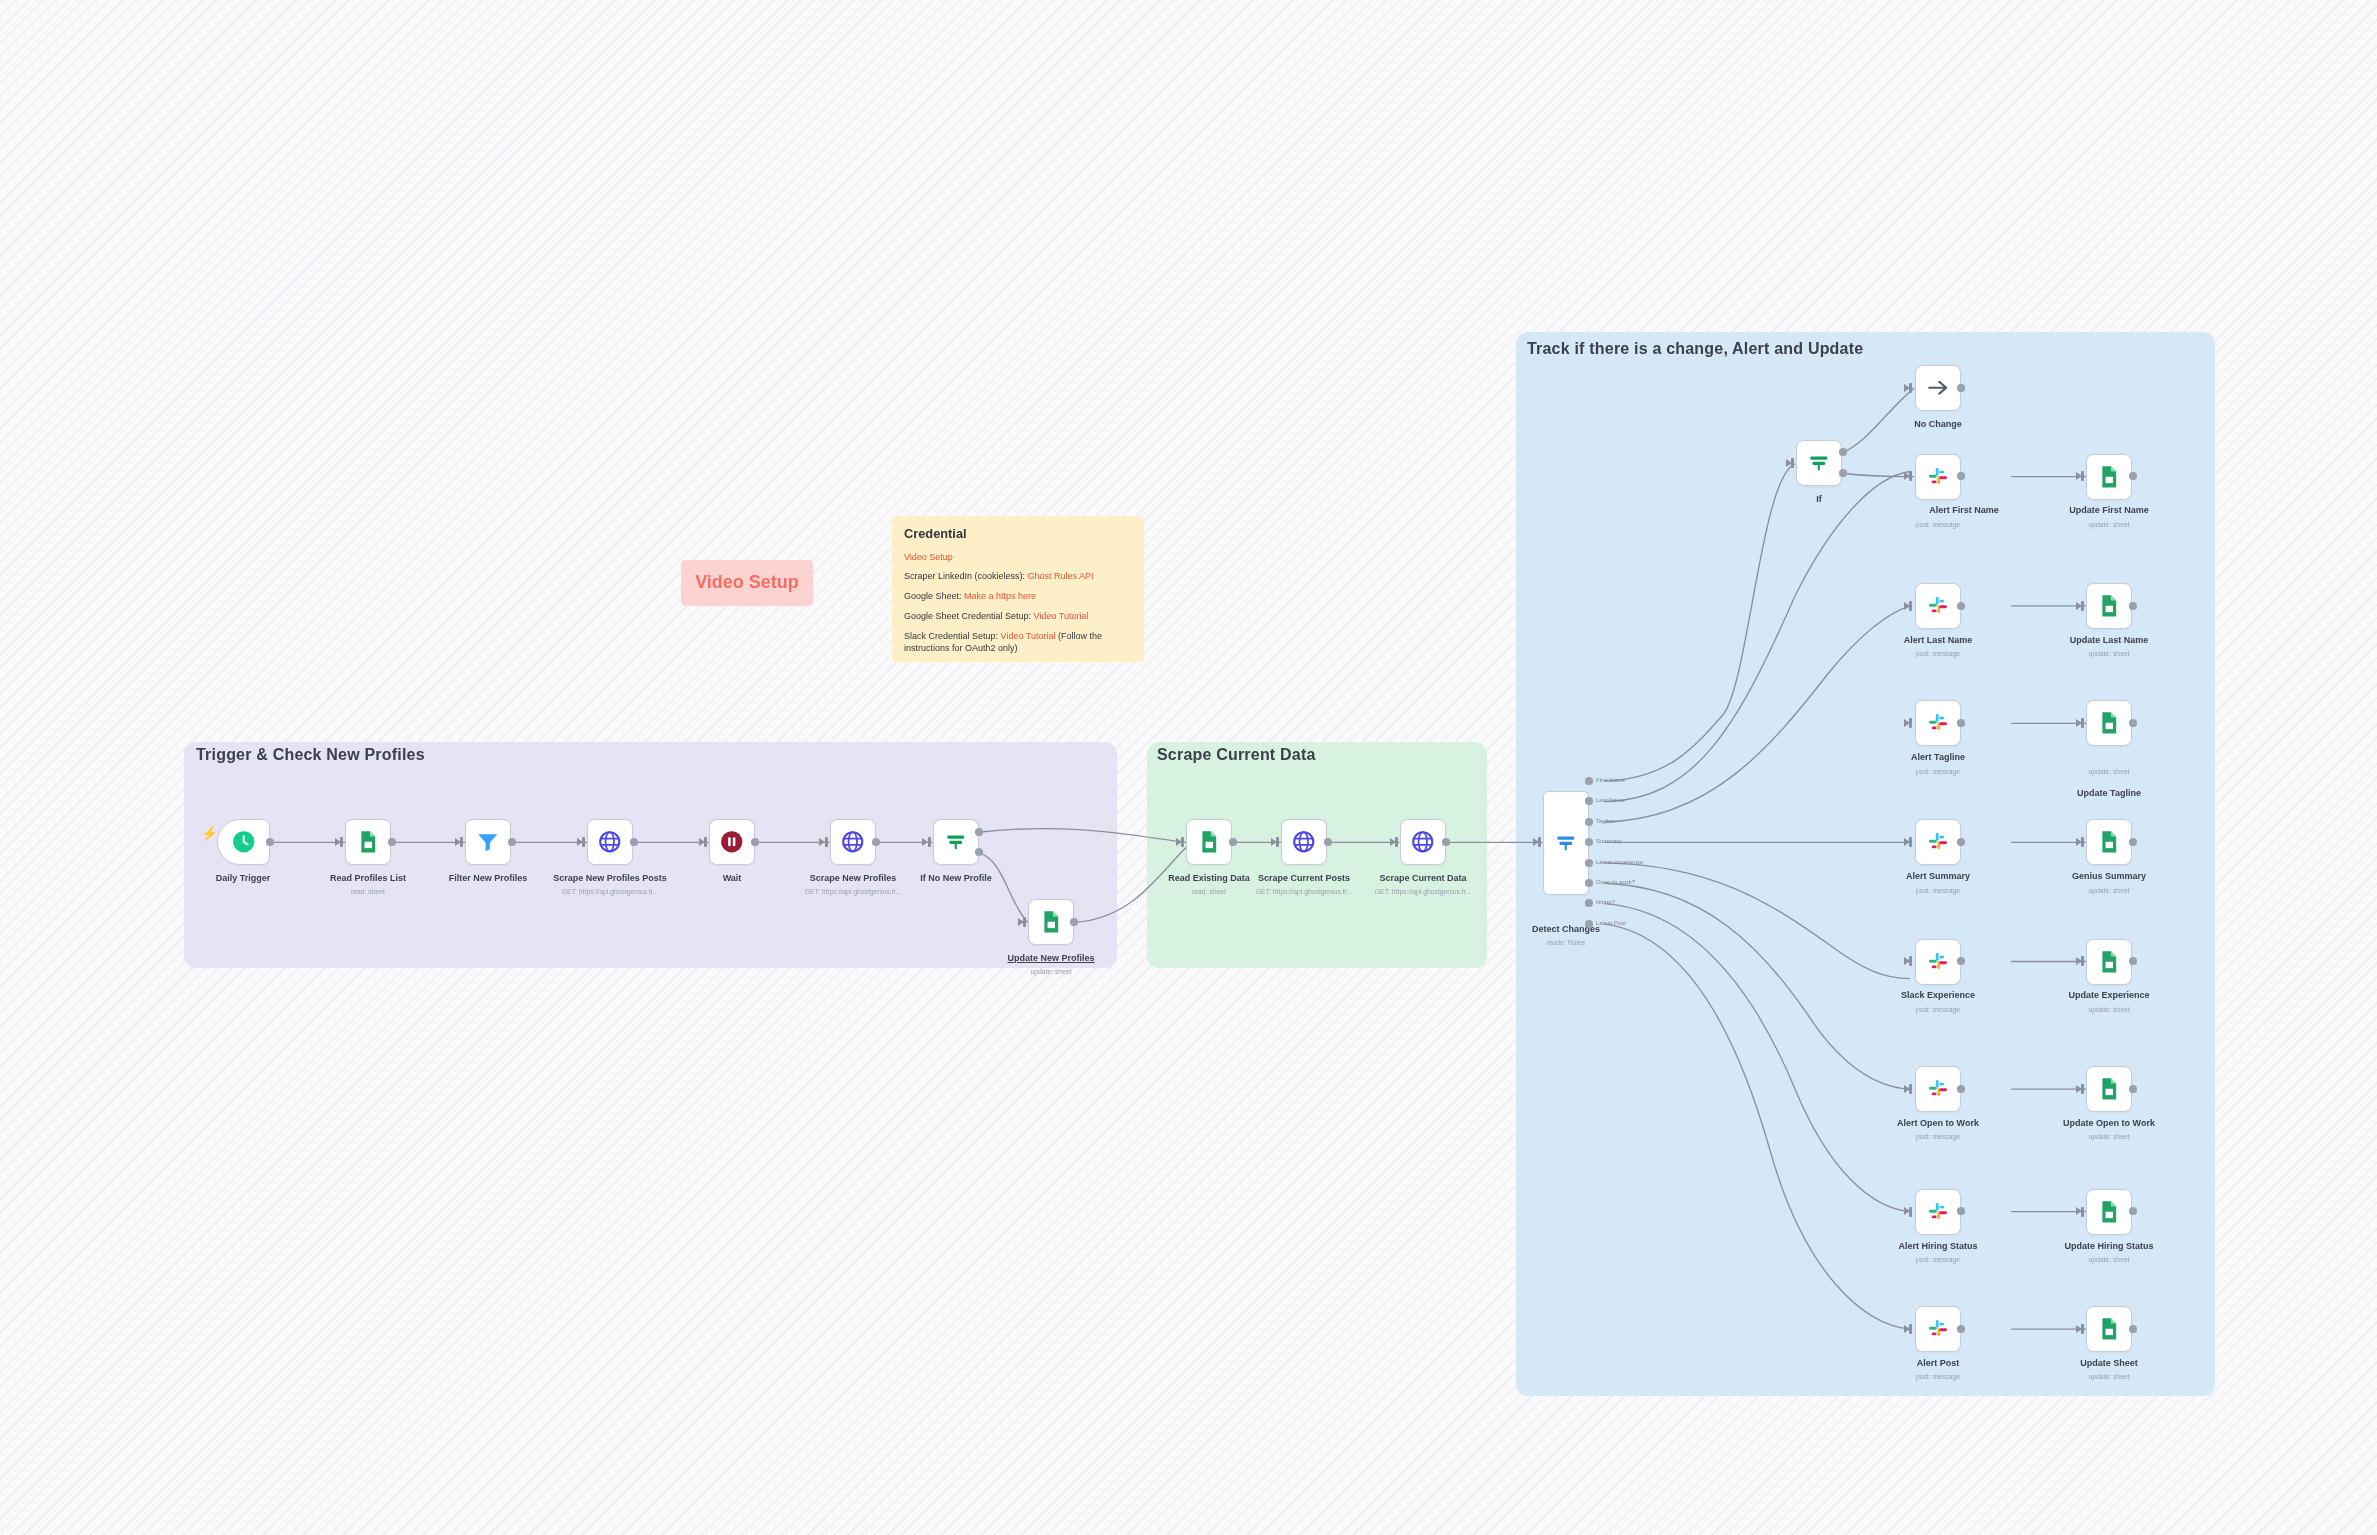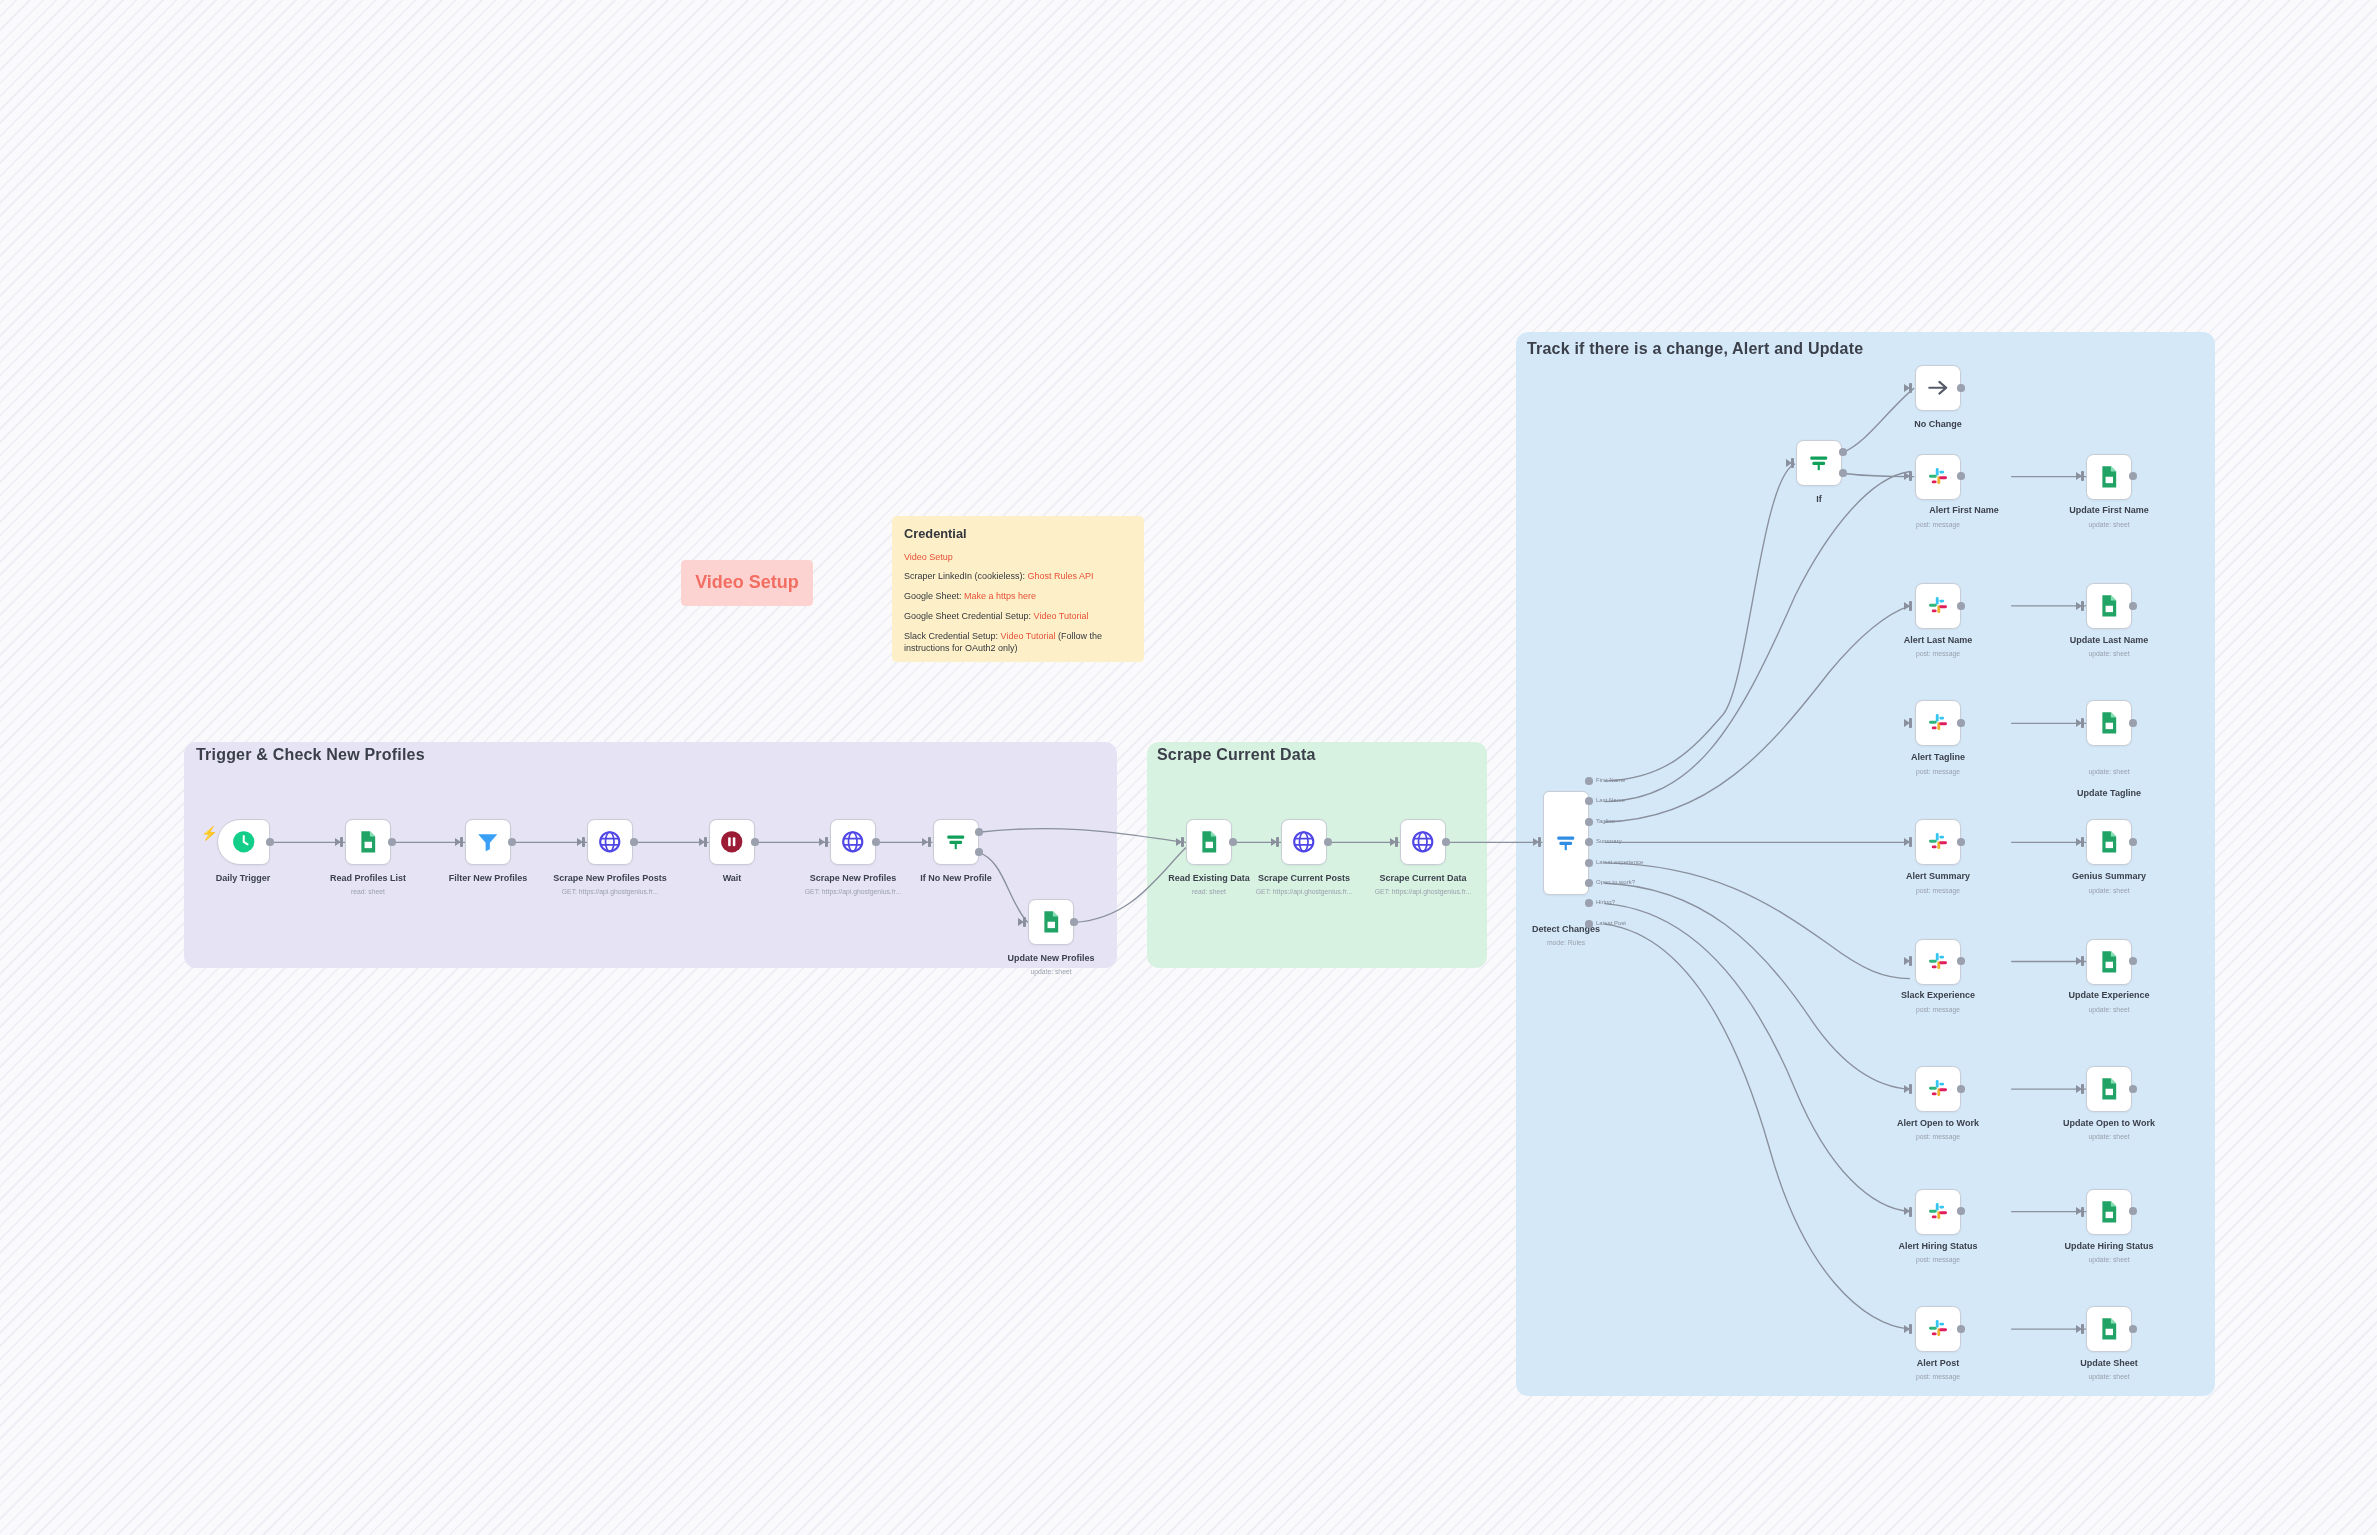--- a/index.html
+++ b/index.html
@@ -298,21 +298,21 @@
   <div class="in-bar" style="left:1023px; top:917px;"></div>
   <div class="in-arrow" style="left:1018px; top:918px;"></div>
   <div class="node" style="left:1028px; top:899px;">
     <svg class="ic" viewBox="0 0 24 24">
       <path d="M6 2h8l5 5v15H6z" fill="#21a366"></path>
       <path d="M14 2l5 5h-5z" fill="#86e0b5"></path>
       <rect x="9" y="12" width="7" height="6" fill="#fff"></rect>
     </svg>
   </div>
   <div class="dot" style="left:1070px; top:918px;"></div>
-  <div class="node-label" style="left:1051px; top:953px;">Update New Profiles</div>
+  <div class="node-label" style="left:1051px; top:953px;text-decoration:underline;">Update New Profiles</div>
   <div class="node-sub" style="left:1051px; top:968px;">update: sheet</div>
 
   <div class="in-bar" style="left:1181px; top:837px;"></div>
   <div class="in-arrow" style="left:1176px; top:838px;"></div>
   <div class="node" style="left:1186px; top:819px;">
     <svg class="ic" viewBox="0 0 24 24">
       <path d="M6 2h8l5 5v15H6z" fill="#21a366"></path>
       <path d="M14 2l5 5h-5z" fill="#86e0b5"></path>
       <rect x="9" y="12" width="7" height="6" fill="#fff"></rect>
     </svg>

